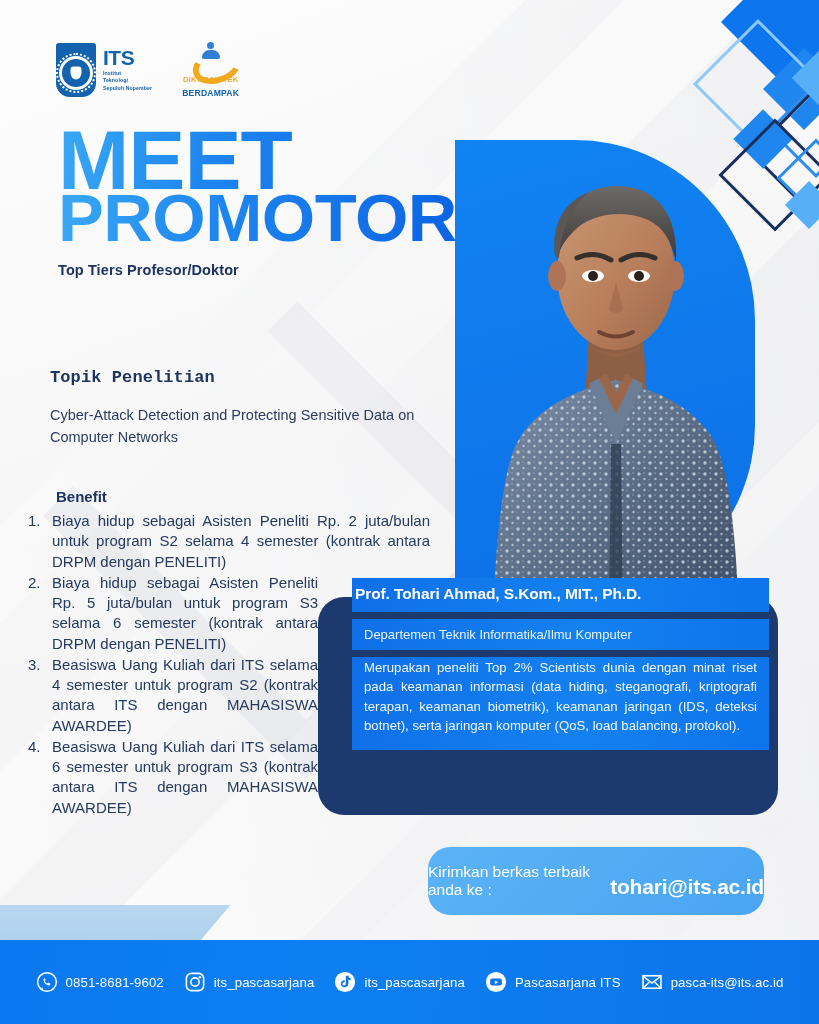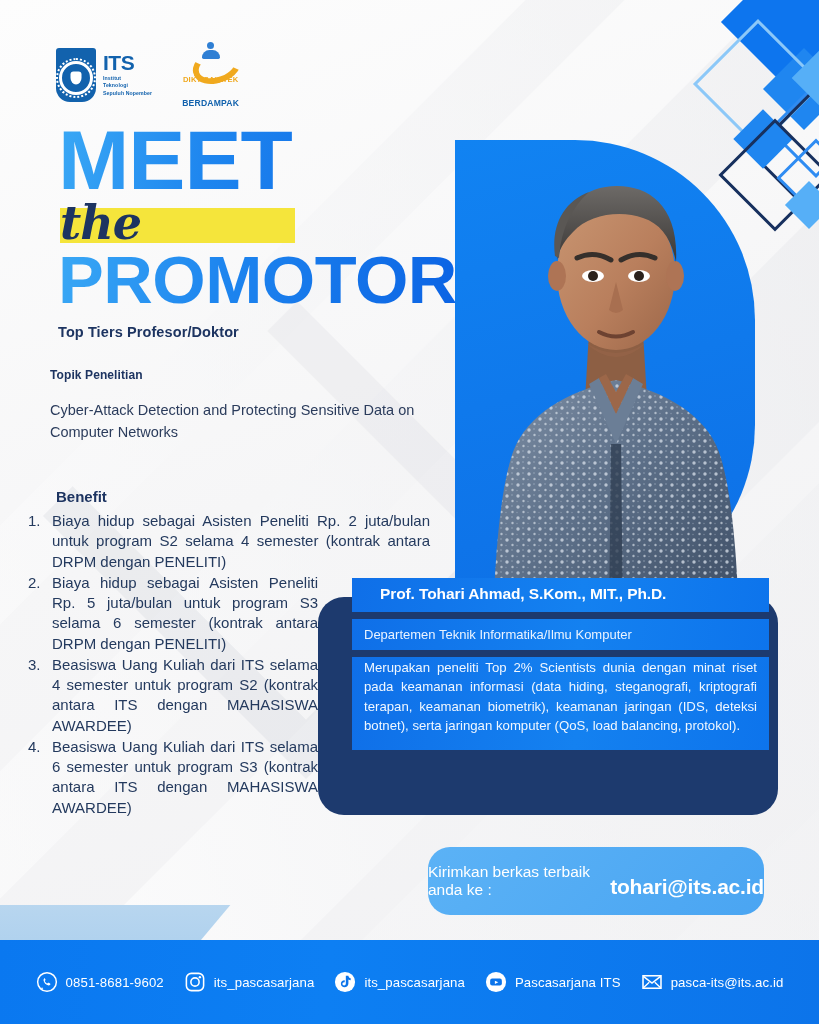--- a/index.html
+++ b/index.html
@@ -139,21 +139,21 @@
   .dik-head {
     width: 7px; height: 7px; border-radius: 50%;
     background: #2f7fd4; margin: 0 auto;
   }
   .dik-body {
     width: 18px; height: 9px; margin-top: 1px; margin-left: -1px;
     background: #2f7fd4;
     border-radius: 9px 9px 2px 2px;
   }
   .dik-t1 { font-size: 7.6px; font-weight: 700; color: #f0a91e; letter-spacing: .2px;}
-  .dik-t2 { font-size: 8.6px; font-weight: 700; color: #1262ad; letter-spacing: .2px; margin-top: 15px;}
+  .dik-t2 { font-size: 8.6px; font-weight: 700; color: #1262ad; letter-spacing: .2px; margin-top: 5px;}
 
   
   .title-block { position: absolute; left: 58px; top: 126px; }
   .meet {
     font-size: 84px;
     font-weight: 800;
     letter-spacing: -1px;
     line-height: .82;
     background: linear-gradient(100deg, #3aa8f5 0%, #1e86ef 38%, #0b63e4 100%);
     -webkit-background-clip: text;
@@ -196,22 +196,23 @@
     margin-top: 14px;
     font-size: 14.5px;
     font-weight: 700;
     color: #1d3461;
     letter-spacing: .1px;
   }
 
   
   .topic { position: absolute; left: 50px; top: 368px; width: 380px; }
   .topic-h {
-    font-size: 12px; font-weight: 700; color: #1d3461;
+    font-size: 17px; font-weight: 700; color: #1d3461;
     letter-spacing: .1px;
+    font-family: Liberation Mono, monospace;
   }
   .topic-t {
     margin-top: 18px;
     font-size: 14.5px; color: #2b3c5c; line-height: 1.5;
   }
 
   
   .benefit { position: absolute; left: 28px; top: 488px; width: 410px; }
   .benefit-h {
     font-size: 15px; font-weight: 700; color: #1d3461;
@@ -254,21 +255,21 @@
     background: #1d3a6e;
     border-radius: 26px;
   }
   .card-stack {
     position: absolute;
     left: 352px; top: 578px;
     width: 417px;
   }
   .card-bar {
     background: linear-gradient(100deg, #0f6fe8 0%, #1481f0 55%, #0d74ec 100%);
-    padding: 7px 28px 9px;
+    padding: 7px 3px 9px;
     margin-bottom: 7px;
   }
   .card-name {
     font-size: 15.5px; font-weight: 700; color: #ffffff;
     letter-spacing: -.1px;
   }
   .card-nip { font-size: 11.5px; color: #e8f2ff; margin-top: 2px; }
   .card-dept-bar { padding: 8px 12px; }
   .card-dept { font-size: 13px; color: #eaf3ff; }
   .card-desc-bar {
@@ -360,24 +361,20 @@
         </div>
       </div>
       <div class="dik-t1">DIKTISAINTEK</div>
       <div class="dik-t2">BERDAMPAK</div>
     </div>
 
   </div>
 
   <div class="title-block">
     <div class="meet">MEET</div>
-    <div class="the-row">
-      <div class="the-hl"></div>
-      <div class="the-word">the</div>
-    </div>
     <div class="promotor">PROMOTOR</div>
     <div class="tiers">Top Tiers Profesor/Doktor</div>
   </div>
 
   <div class="topic">
     <div class="topic-h">Topik Penelitian</div>
     <div class="topic-t">Cyber-Attack Detection and Protecting Sensitive Data on Computer Networks</div>
   </div>
 
   <div class="benefit">

